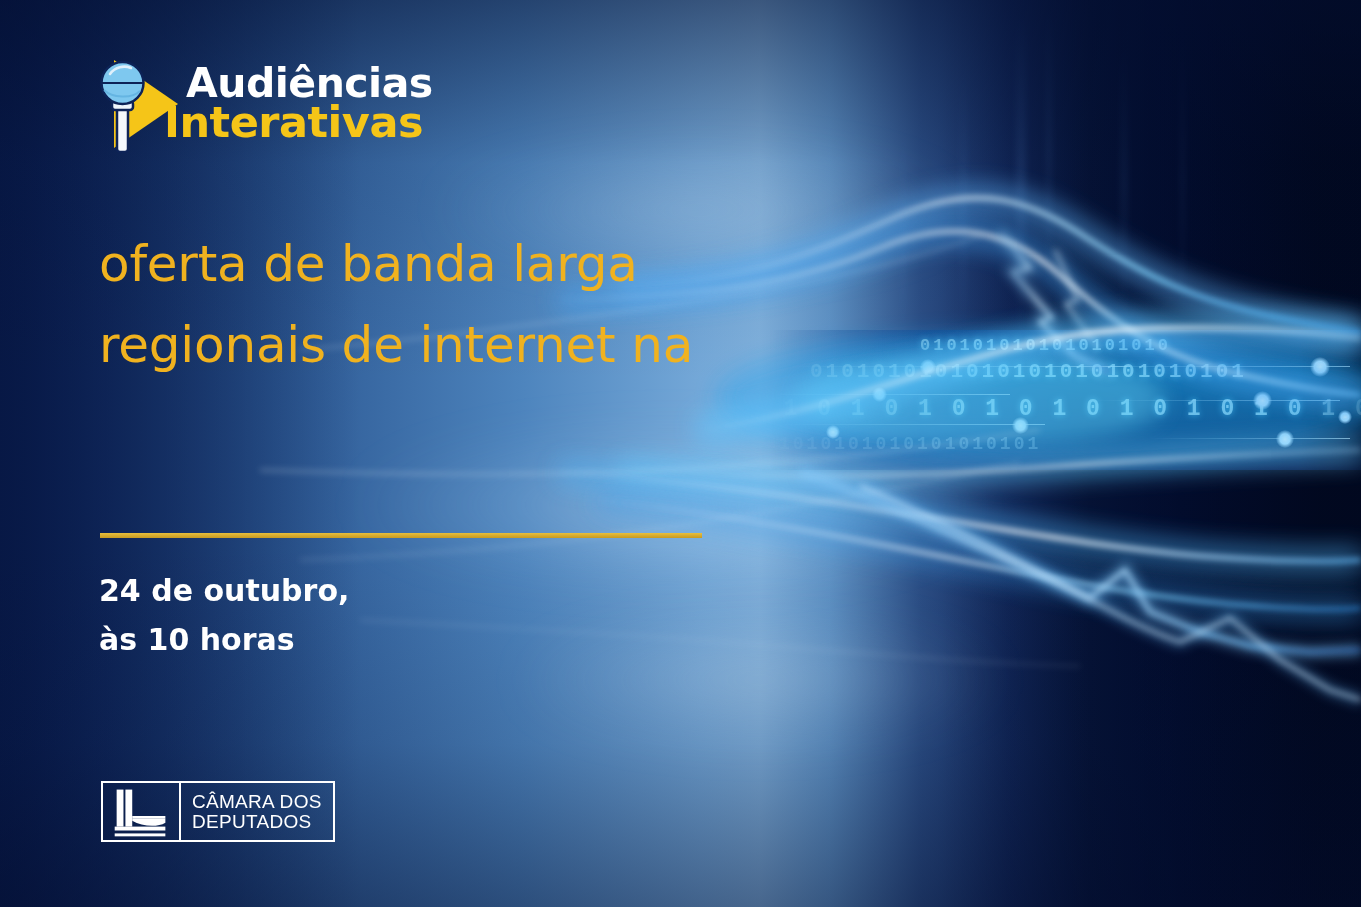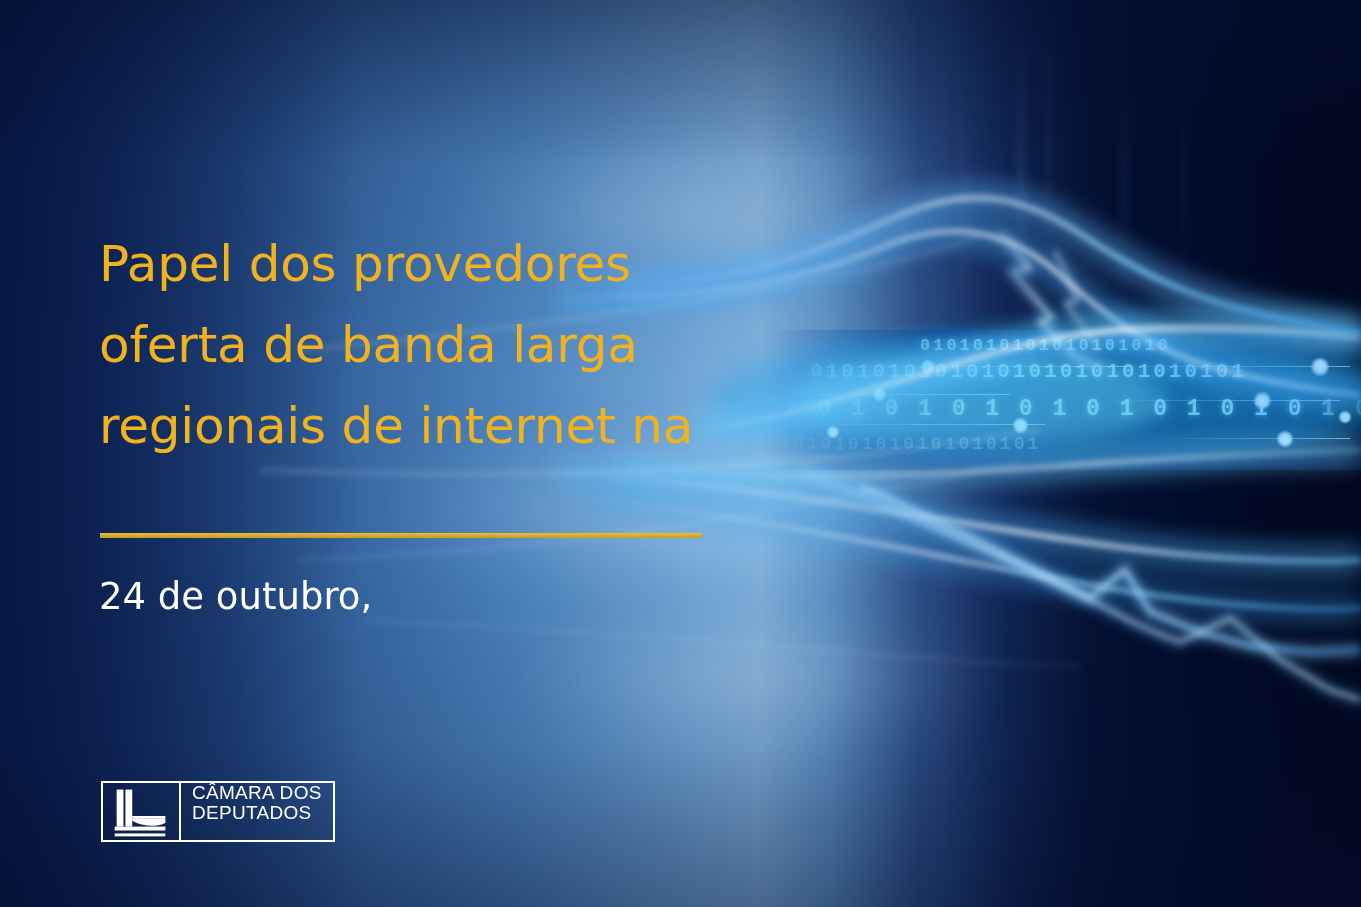--- a/index.html
+++ b/index.html
@@ -183,22 +183,22 @@
     height: 5px;
     background: linear-gradient(to bottom, #e8bf3c, #c79a22);
   }
 
   
   .date {
     position: absolute;
     left: 99px;
     top: 567px;
     font-family: "DejaVu Sans", sans-serif;
-    font-weight: 400;
-    font-size: 37px;
+    font-weight: 700;
+    font-size: 30px;
     line-height: 1.63;
     color: #ffffff;
   }
   .date span { display: block; }
 
   
   .camara {
     position: absolute;
     left: 101px;
     top: 781px;
@@ -212,20 +212,21 @@
   .camara-mark {
     width: 78px;
     position: relative;
     border-right: 2px solid #ffffff;
     box-sizing: border-box;
   }
   .camara-text {
     flex: 1;
     display: flex;
     flex-direction: column;
+    justify-content: center;
     padding-left: 11px;
     font-family: "Liberation Sans", sans-serif;
     font-weight: 400;
     font-size: 19px;
     line-height: 1.04;
     color: #ffffff;
     letter-spacing: 0.3px;
   }
   .camara-text span { display: block; white-space: nowrap; }
 </style>
@@ -348,31 +349,51 @@
     <path d="M 860,486 C 940,520 1010,556 1080,594 C 1120,616 1150,632 1180,642 L 1230,618 L 1280,660 L 1330,690 L 1361,700" fill="none" stroke="#dff2ff" stroke-width="2.2" opacity="0.9" filter="url(#softGlow)"></path>
 
     <path d="M 300,350 C 440,338 560,322 700,300 C 820,282 900,264 980,236" fill="none" stroke="#e8f5ff" stroke-width="2.2" opacity="0.28" filter="url(#softGlow)"></path>
     <path d="M 260,470 C 420,476 560,476 700,468 C 840,460 940,446 1040,430" fill="none" stroke="#f2faff" stroke-width="2.4" opacity="0.30" filter="url(#softGlow)"></path>
     <path d="M 300,560 C 460,554 600,540 740,516 C 860,496 940,480 1020,462" fill="none" stroke="#eaf6ff" stroke-width="2" opacity="0.22" filter="url(#softGlow)"></path>
     <path d="M 360,620 C 520,628 660,636 800,648 C 920,658 1000,664 1080,666" fill="none" stroke="#e4f3ff" stroke-width="1.8" opacity="0.18" filter="url(#softGlow)"></path>
   </svg>
 
   <div class="bg-vert"></div>
 
+  <div class="logo-block">
+
+    <svg class="logo-mark" viewBox="0 0 100 110">
+
+      <polygon points="28,8 92,52 28,96" fill="#f5c518"></polygon>
+
+      <rect x="31" y="52" width="11" height="48" rx="3" fill="#f4f8fc" stroke="#0d2357" stroke-width="2.5"></rect>
+      <rect x="26" y="49" width="21" height="9" rx="3" fill="#eef5fb" stroke="#0d2357" stroke-width="2.5"></rect>
+
+      <circle cx="36.5" cy="31" r="21" fill="#7ec8ef" stroke="#0d2357" stroke-width="2.5"></circle>
+      <path d="M 16,31 L 57,31" stroke="#0d2357" stroke-width="2.2" fill="none"></path>
+      <path d="M 24,22 C 29,15 38,13 45,16" stroke="#dff0fb" stroke-width="2.6" fill="none" stroke-linecap="round"></path>
+      <path d="M 18,38 C 26,46 46,47 54,39" stroke="#5fb0de" stroke-width="2" fill="none" opacity="0.8"></path>
+    </svg>
+
+    <div class="logo-words">
+      <span class="logo-line1">Audiências</span>
+      <span class="logo-line2">Interativas</span>
+    </div>
+  </div>
 
   <div class="title">
-    <span>Papel dos provedores</span>
     <span>oferta de banda larga</span>
     <span>regionais de internet na</span>
   </div>
 
   <div class="rule"></div>
 
   <div class="date">
     <span>24 de outubro,</span>
+    <span>às 10 horas</span>
   </div>
 
   <div class="camara">
     <div class="camara-mark">
       <svg viewBox="0 0 78 57" width="76" height="57">
 
         <rect x="14" y="6" width="7" height="38" fill="#ffffff"></rect>
         <rect x="23" y="6" width="7" height="38" fill="#ffffff"></rect>
 
         <rect x="12" y="44" width="52" height="4" fill="#ffffff"></rect>

